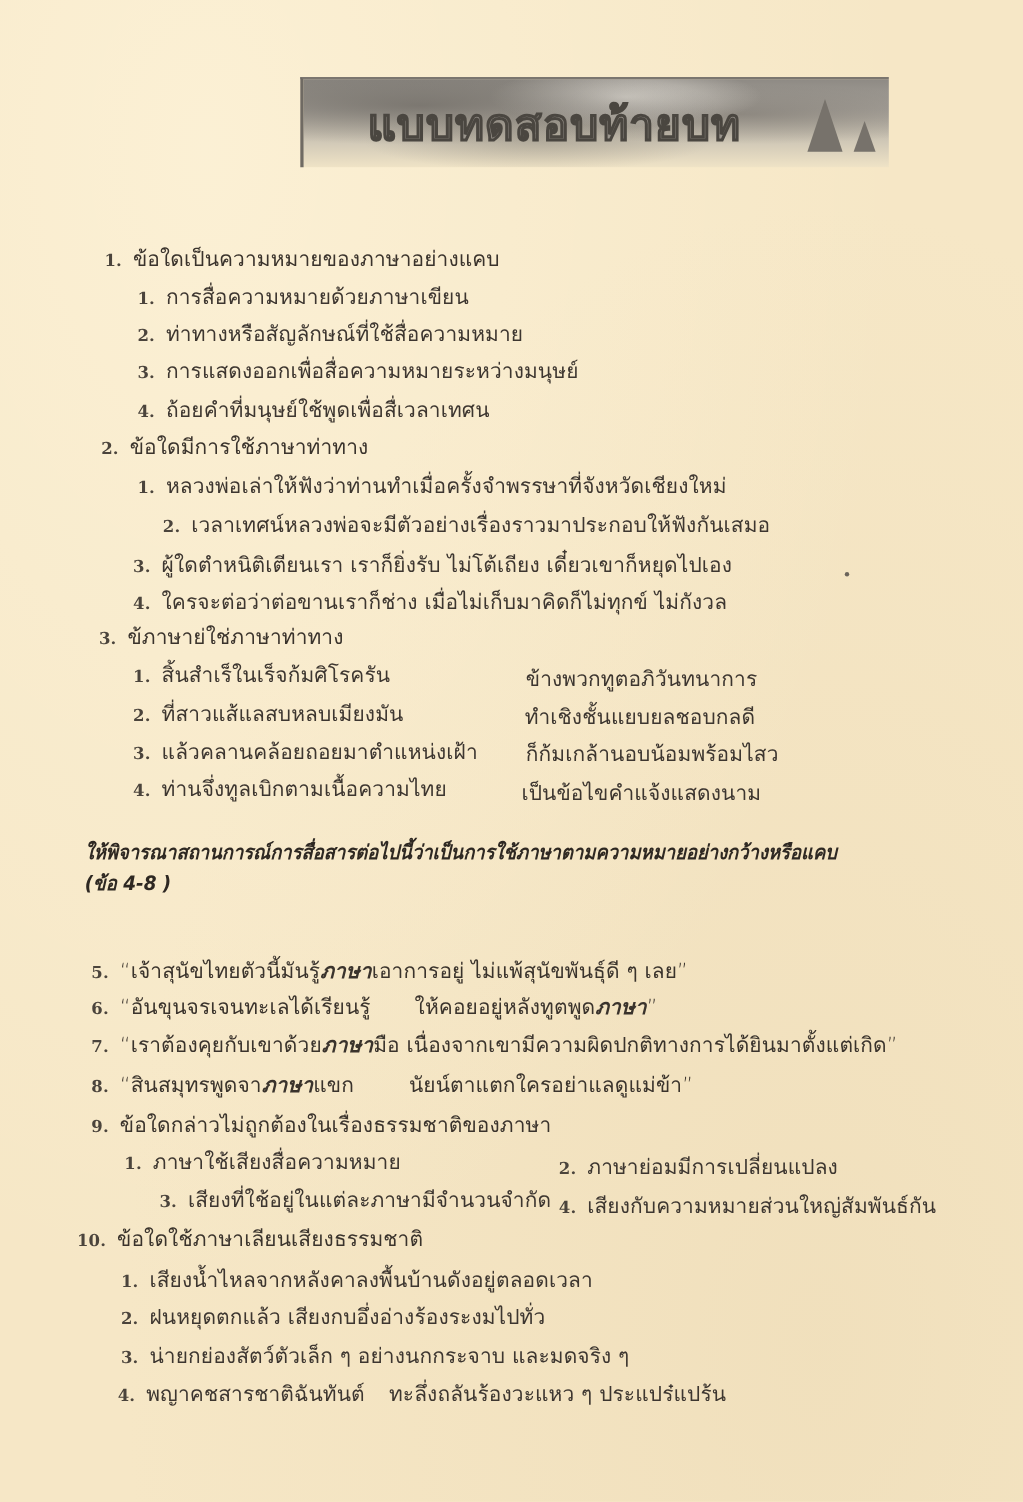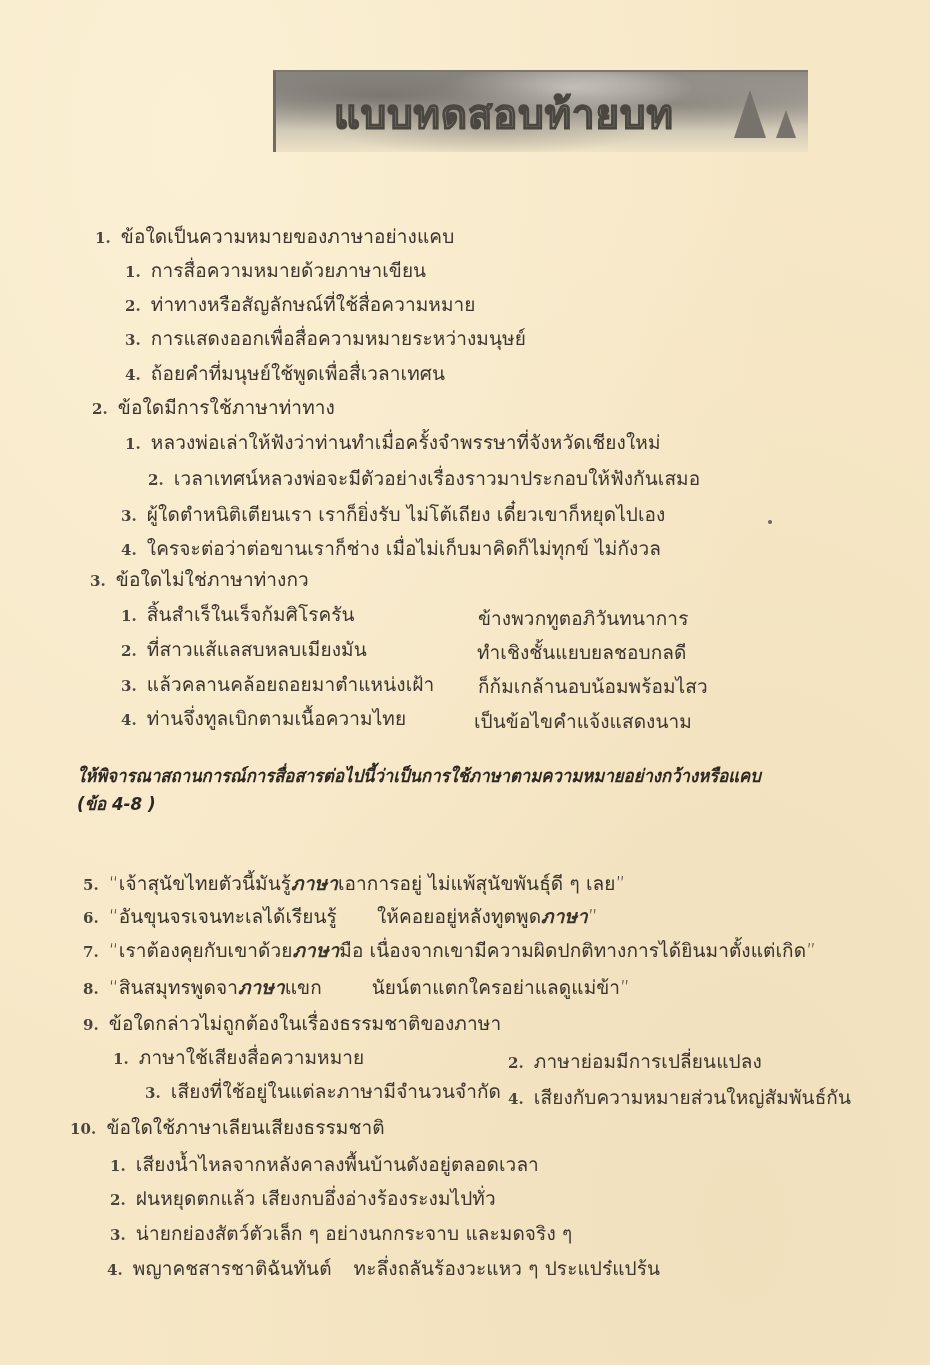--- a/index.html
+++ b/index.html
@@ -113,21 +113,21 @@
   </div>
   <div class="line opt" style="left:121px; top:502px;">
     <span class="num">3.</span><span>ผู้ใดตำหนิติเตียนเรา เราก็ยิ่งรับ ไม่โต้เถียง เดี๋ยวเขาก็หยุดไปเอง</span>
   </div>
   <div class="line opt" style="left:121px; top:536px;">
     <span class="num">4.</span><span>ใครจะต่อว่าต่อขานเราก็ช่าง เมื่อไม่เก็บมาคิดก็ไม่ทุกข์ ไม่กังวล</span>
   </div>
   <div class="dot"></div>
 
   <div class="line q" style="left:90px; top:567px;">
-    <span class="num">3.</span><span>ข้อใดไม่ใช่ภาษาท่างกว</span>
+    <span class="num">3.</span><span>ข้ภาษาย่ใช่ภาษาท่าทาง</span>
   </div>
   <div class="line opt" style="left:121px; top:602px;">
     <span class="num">1.</span><span>สิ้นสำเร็ในเร็จก้มศิโรครัน</span>
   </div>
   <div class="line opt" style="left:478px; top:606px;">ข้างพวกทูตอภิวันทนาการ</div>
   <div class="line opt" style="left:121px; top:637px;">
     <span class="num">2.</span><span>ที่สาวแส้แลสบหลบเมียงมัน</span>
   </div>
   <div class="line opt" style="left:477px; top:640px;">ทำเชิงชั้นแยบยลชอบกลดี</div>
   <div class="line opt" style="left:121px; top:672px;">

